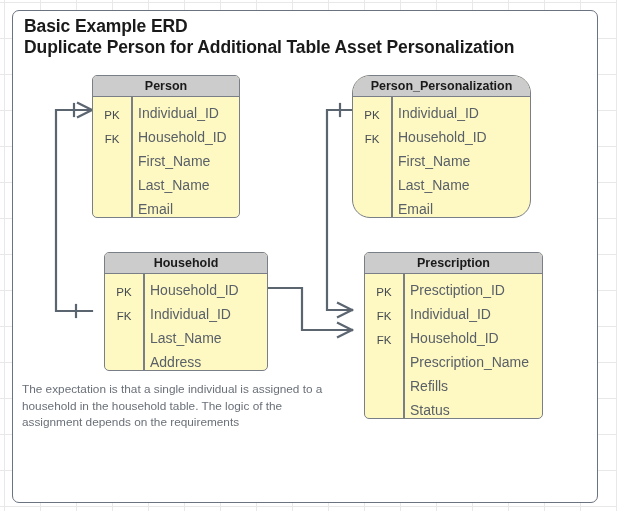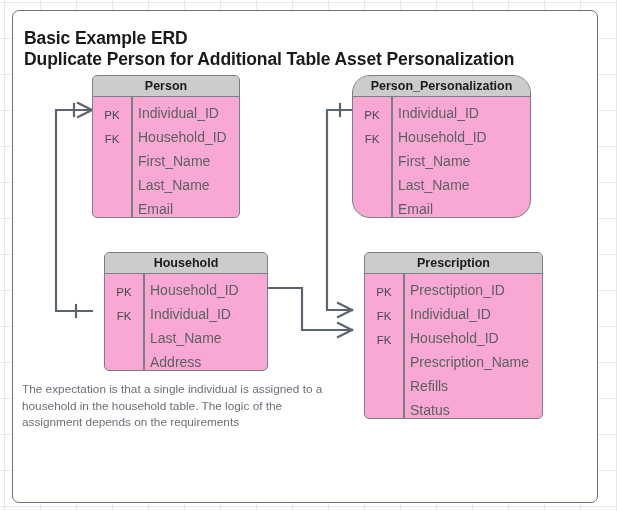--- a/index.html
+++ b/index.html
@@ -37,21 +37,20 @@
     border-radius: 7px;
     box-sizing: border-box;
   }
 
   
   .title-block {
     position: absolute;
     left: 24px;
     top: 16px;
     width: 570px;
-    margin-top: 12px;
   }
   .title-line {
     font-size: 17.5px;
     font-weight: bold;
     color: #1a1a1a;
     line-height: 21px;
     letter-spacing: -0.1px;
     white-space: nowrap;
   }
 
@@ -61,21 +60,21 @@
     left: 0;
     top: 0;
     width: 617px;
     height: 511px;
     pointer-events: none;
   }
 
   
   .entity {
     position: absolute;
-    background: #f9a8d4;
+    background: #fef9c3;
     border: 1.5px solid #7a7f87;
     border-radius: 5px;
     box-sizing: border-box;
     overflow: hidden;
   }
   .entity-header {
     height: 21px;
     background: #cccccc;
     border-bottom: 1.5px solid #7a7f87;
     display: flex;

